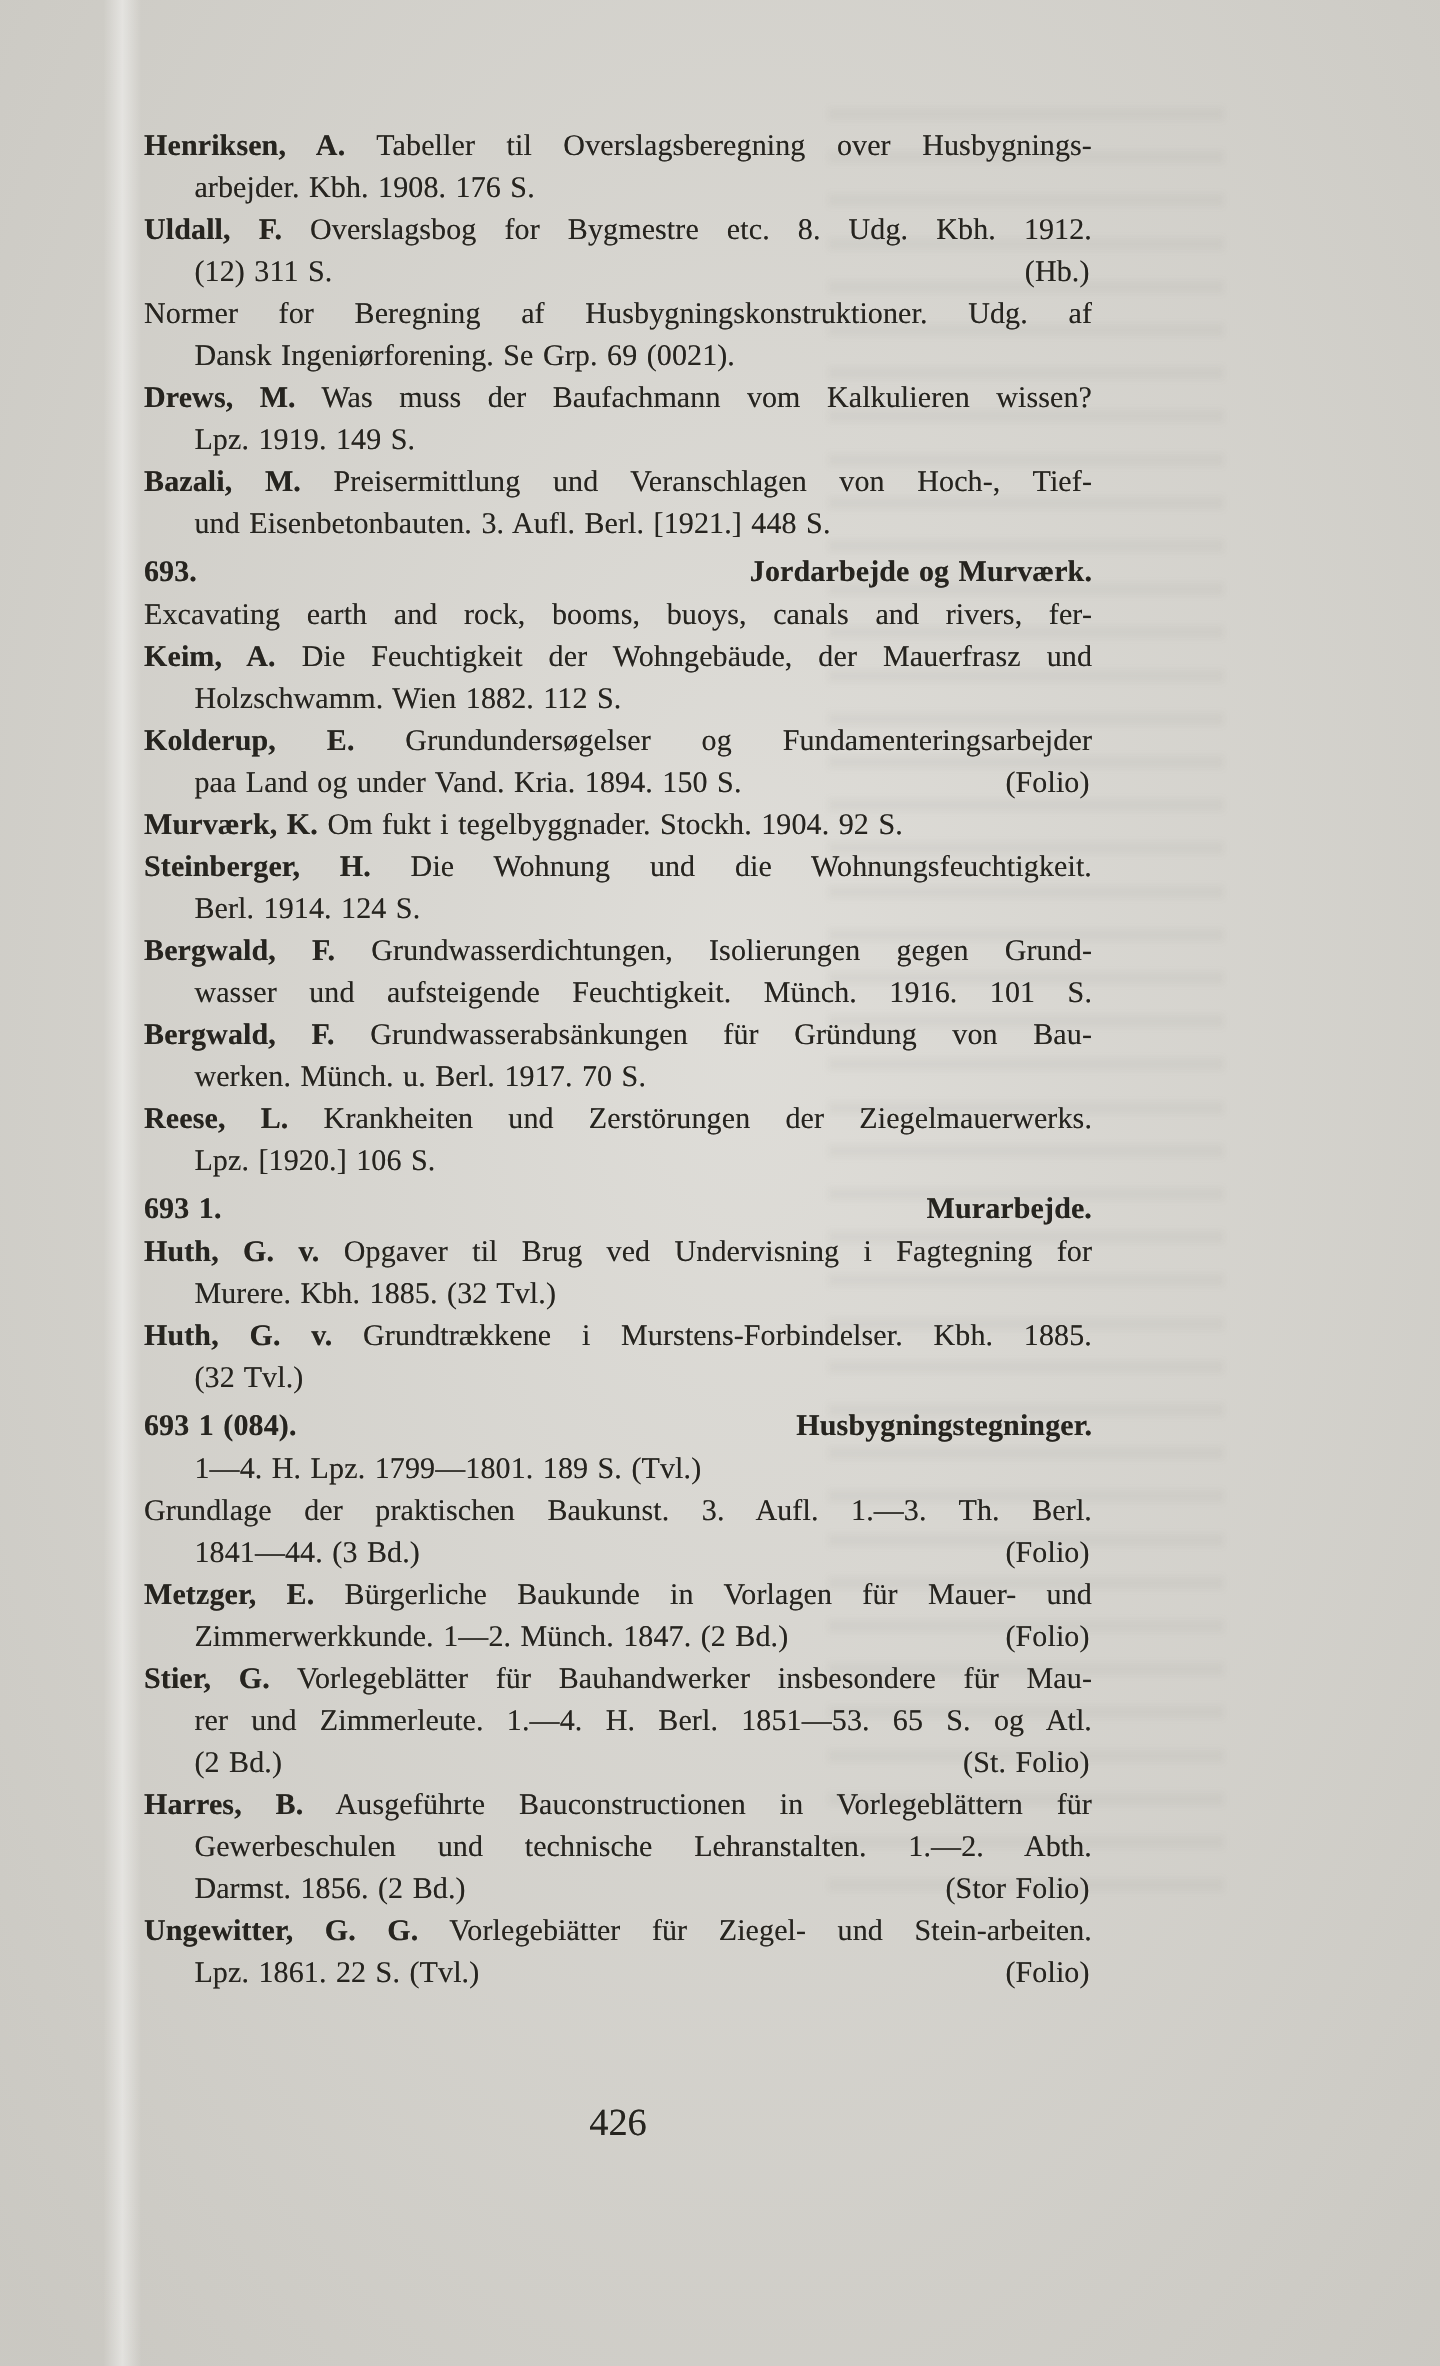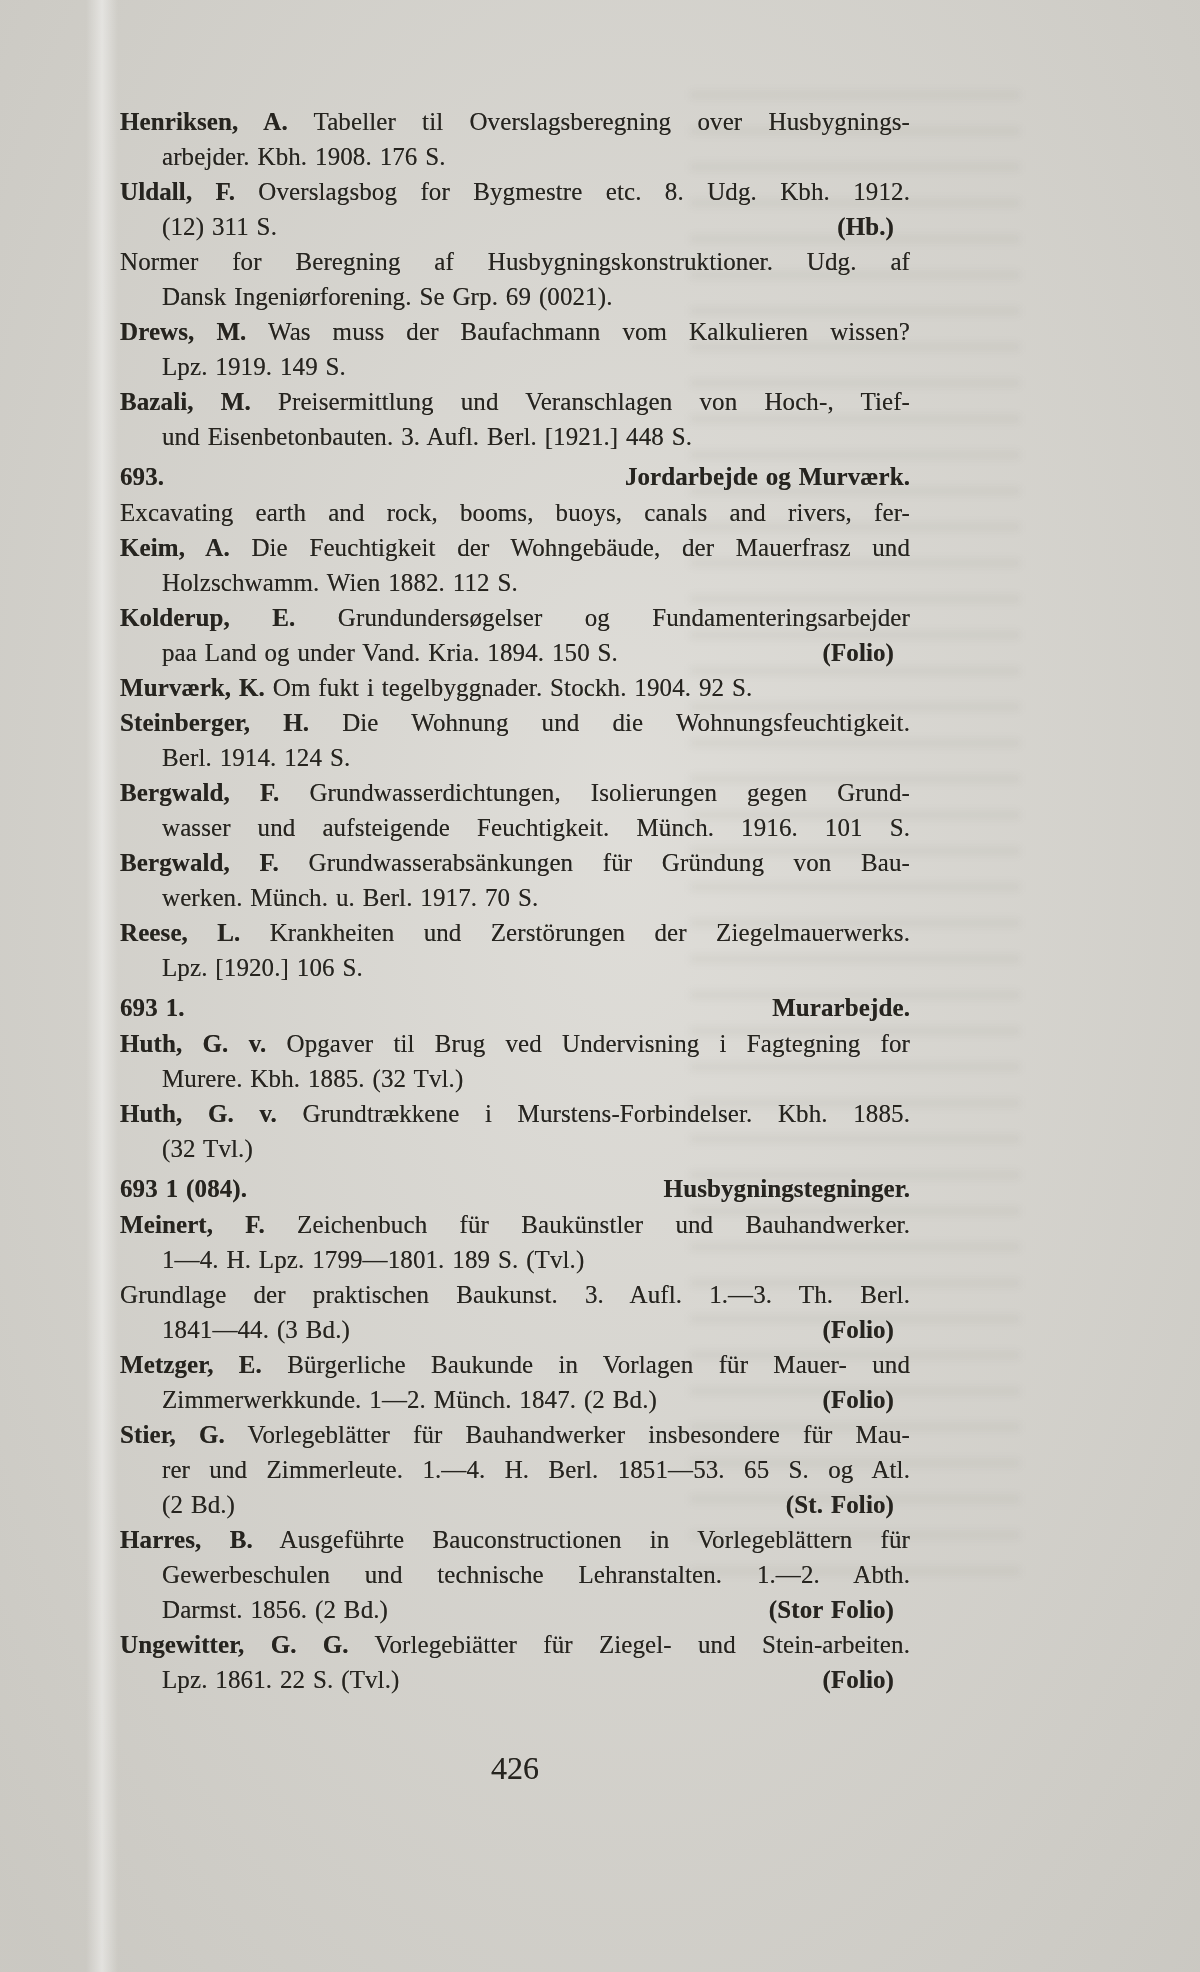--- a/index.html
+++ b/index.html
@@ -44,21 +44,21 @@
     font-size: 25px;
     line-height: 35px;
     word-spacing: 0.06em;
     letter-spacing: 0.1px;
     text-shadow: 0 0 0.5px rgba(38,36,31,0.55);
   }
   .line { position: relative; }
   .line.indent { padding-left: 42px; }
   .line.justify { text-align: justify; text-align-last: justify; }
   .author { font-weight: 700; }
-  .right { position: absolute; right: 16px; top: 0; font-weight: bold; }
+  .right { position: absolute; right: 2px; top: 0; }
   .heading {
     display: flex;
     justify-content: space-between;
     font-weight: 700;
     margin-top: 5px;
     margin-bottom: 1px;
   }
   .page-number {
     position: absolute;
     left: 120px; top: 1750px;
@@ -141,21 +141,20 @@
       </div>
       <div class="entry">
         <div class="line justify"><span class="author">Huth, G. v.</span> <span>Grundtrækkene i Murstens-Forbindelser. Kbh. 1885.</span></div>
         <div class="line indent"><span>(32 Tvl.)</span></div>
       </div>
       <div class="heading">
         <span>693 1 (084).</span>
         <span>Husbygningstegninger.</span>
       </div>
       <div class="entry">
-        <div class="line justify"><span class="author">Meinert, F.</span> <span>Zeichenbuch für Baukünstler und Bauhandwerker.</span></div>
         <div class="line indent"><span>1—4. H. Lpz. 1799—1801. 189 S. (Tvl.)</span></div>
       </div>
       <div class="entry">
         <div class="line justify"><span>Grundlage der praktischen Baukunst. 3. Aufl. 1.—3. Th. Berl.</span></div>
         <div class="line indent"><span>1841—44. (3 Bd.)</span><span class="right">(Folio)</span></div>
       </div>
       <div class="entry">
         <div class="line justify"><span class="author">Metzger, E.</span> <span>Bürgerliche Baukunde in Vorlagen für Mauer- und</span></div>
         <div class="line indent"><span>Zimmerwerkkunde. 1—2. Münch. 1847. (2 Bd.)</span><span class="right">(Folio)</span></div>
       </div>

